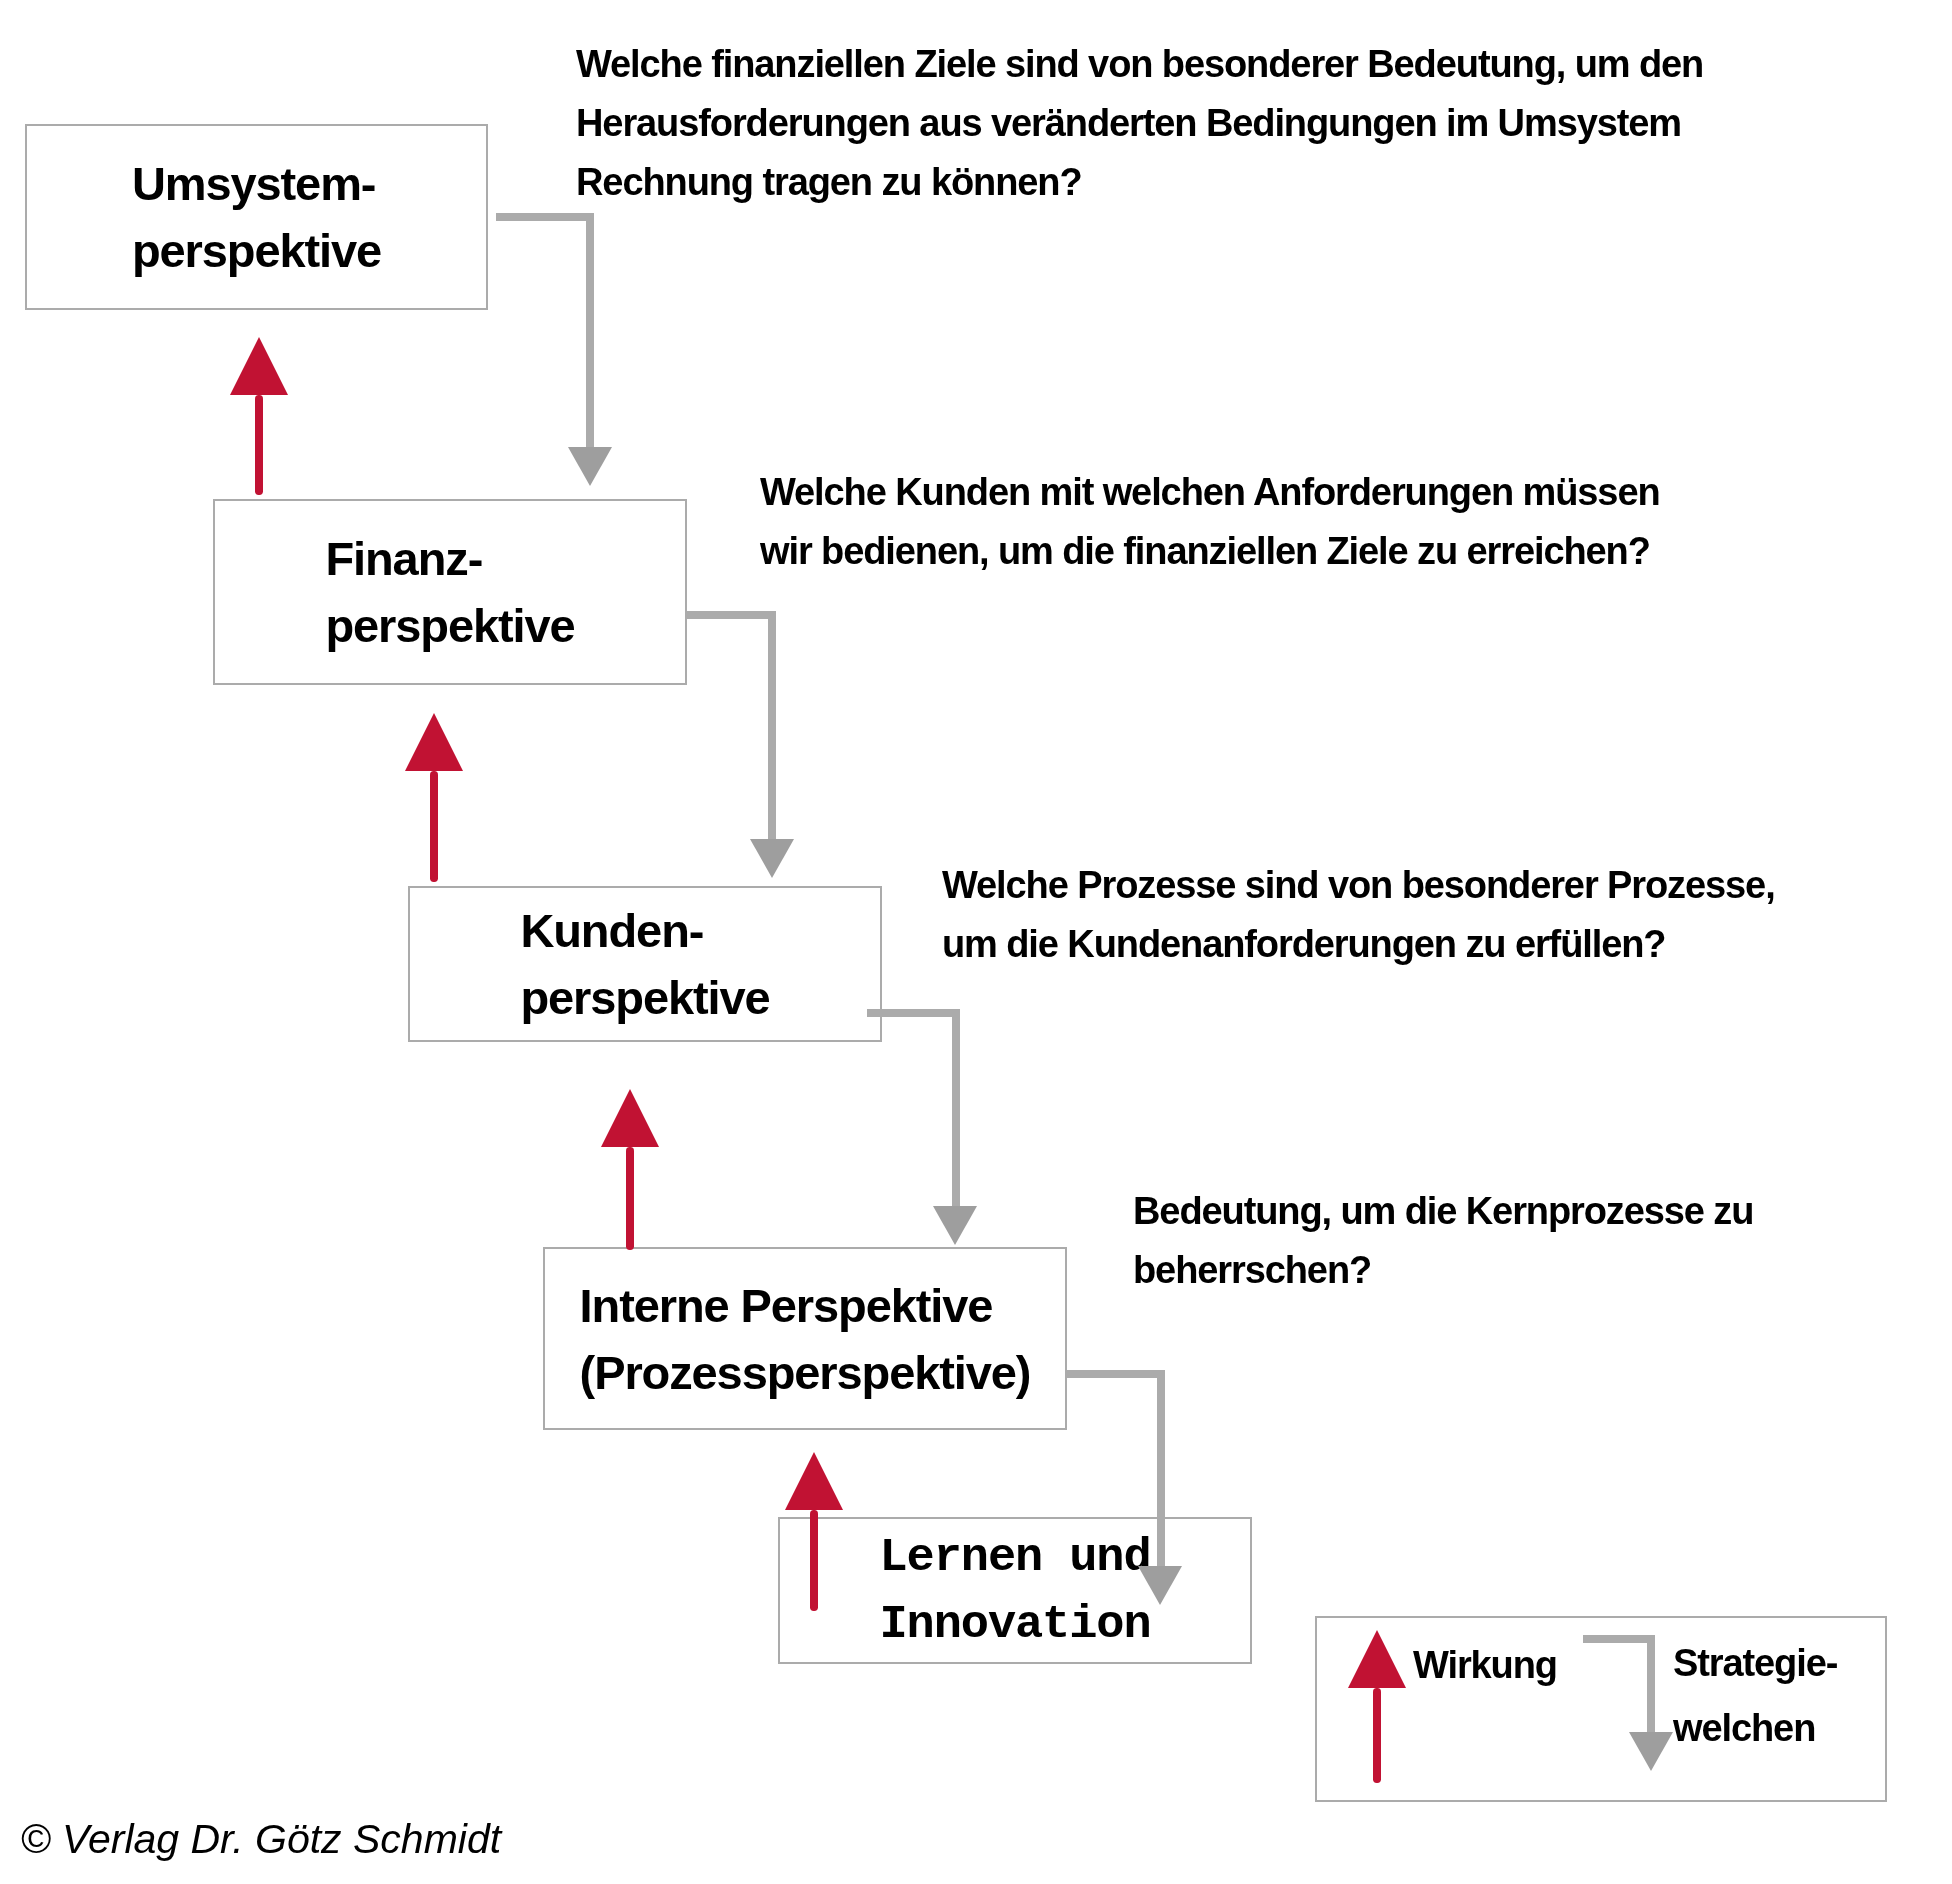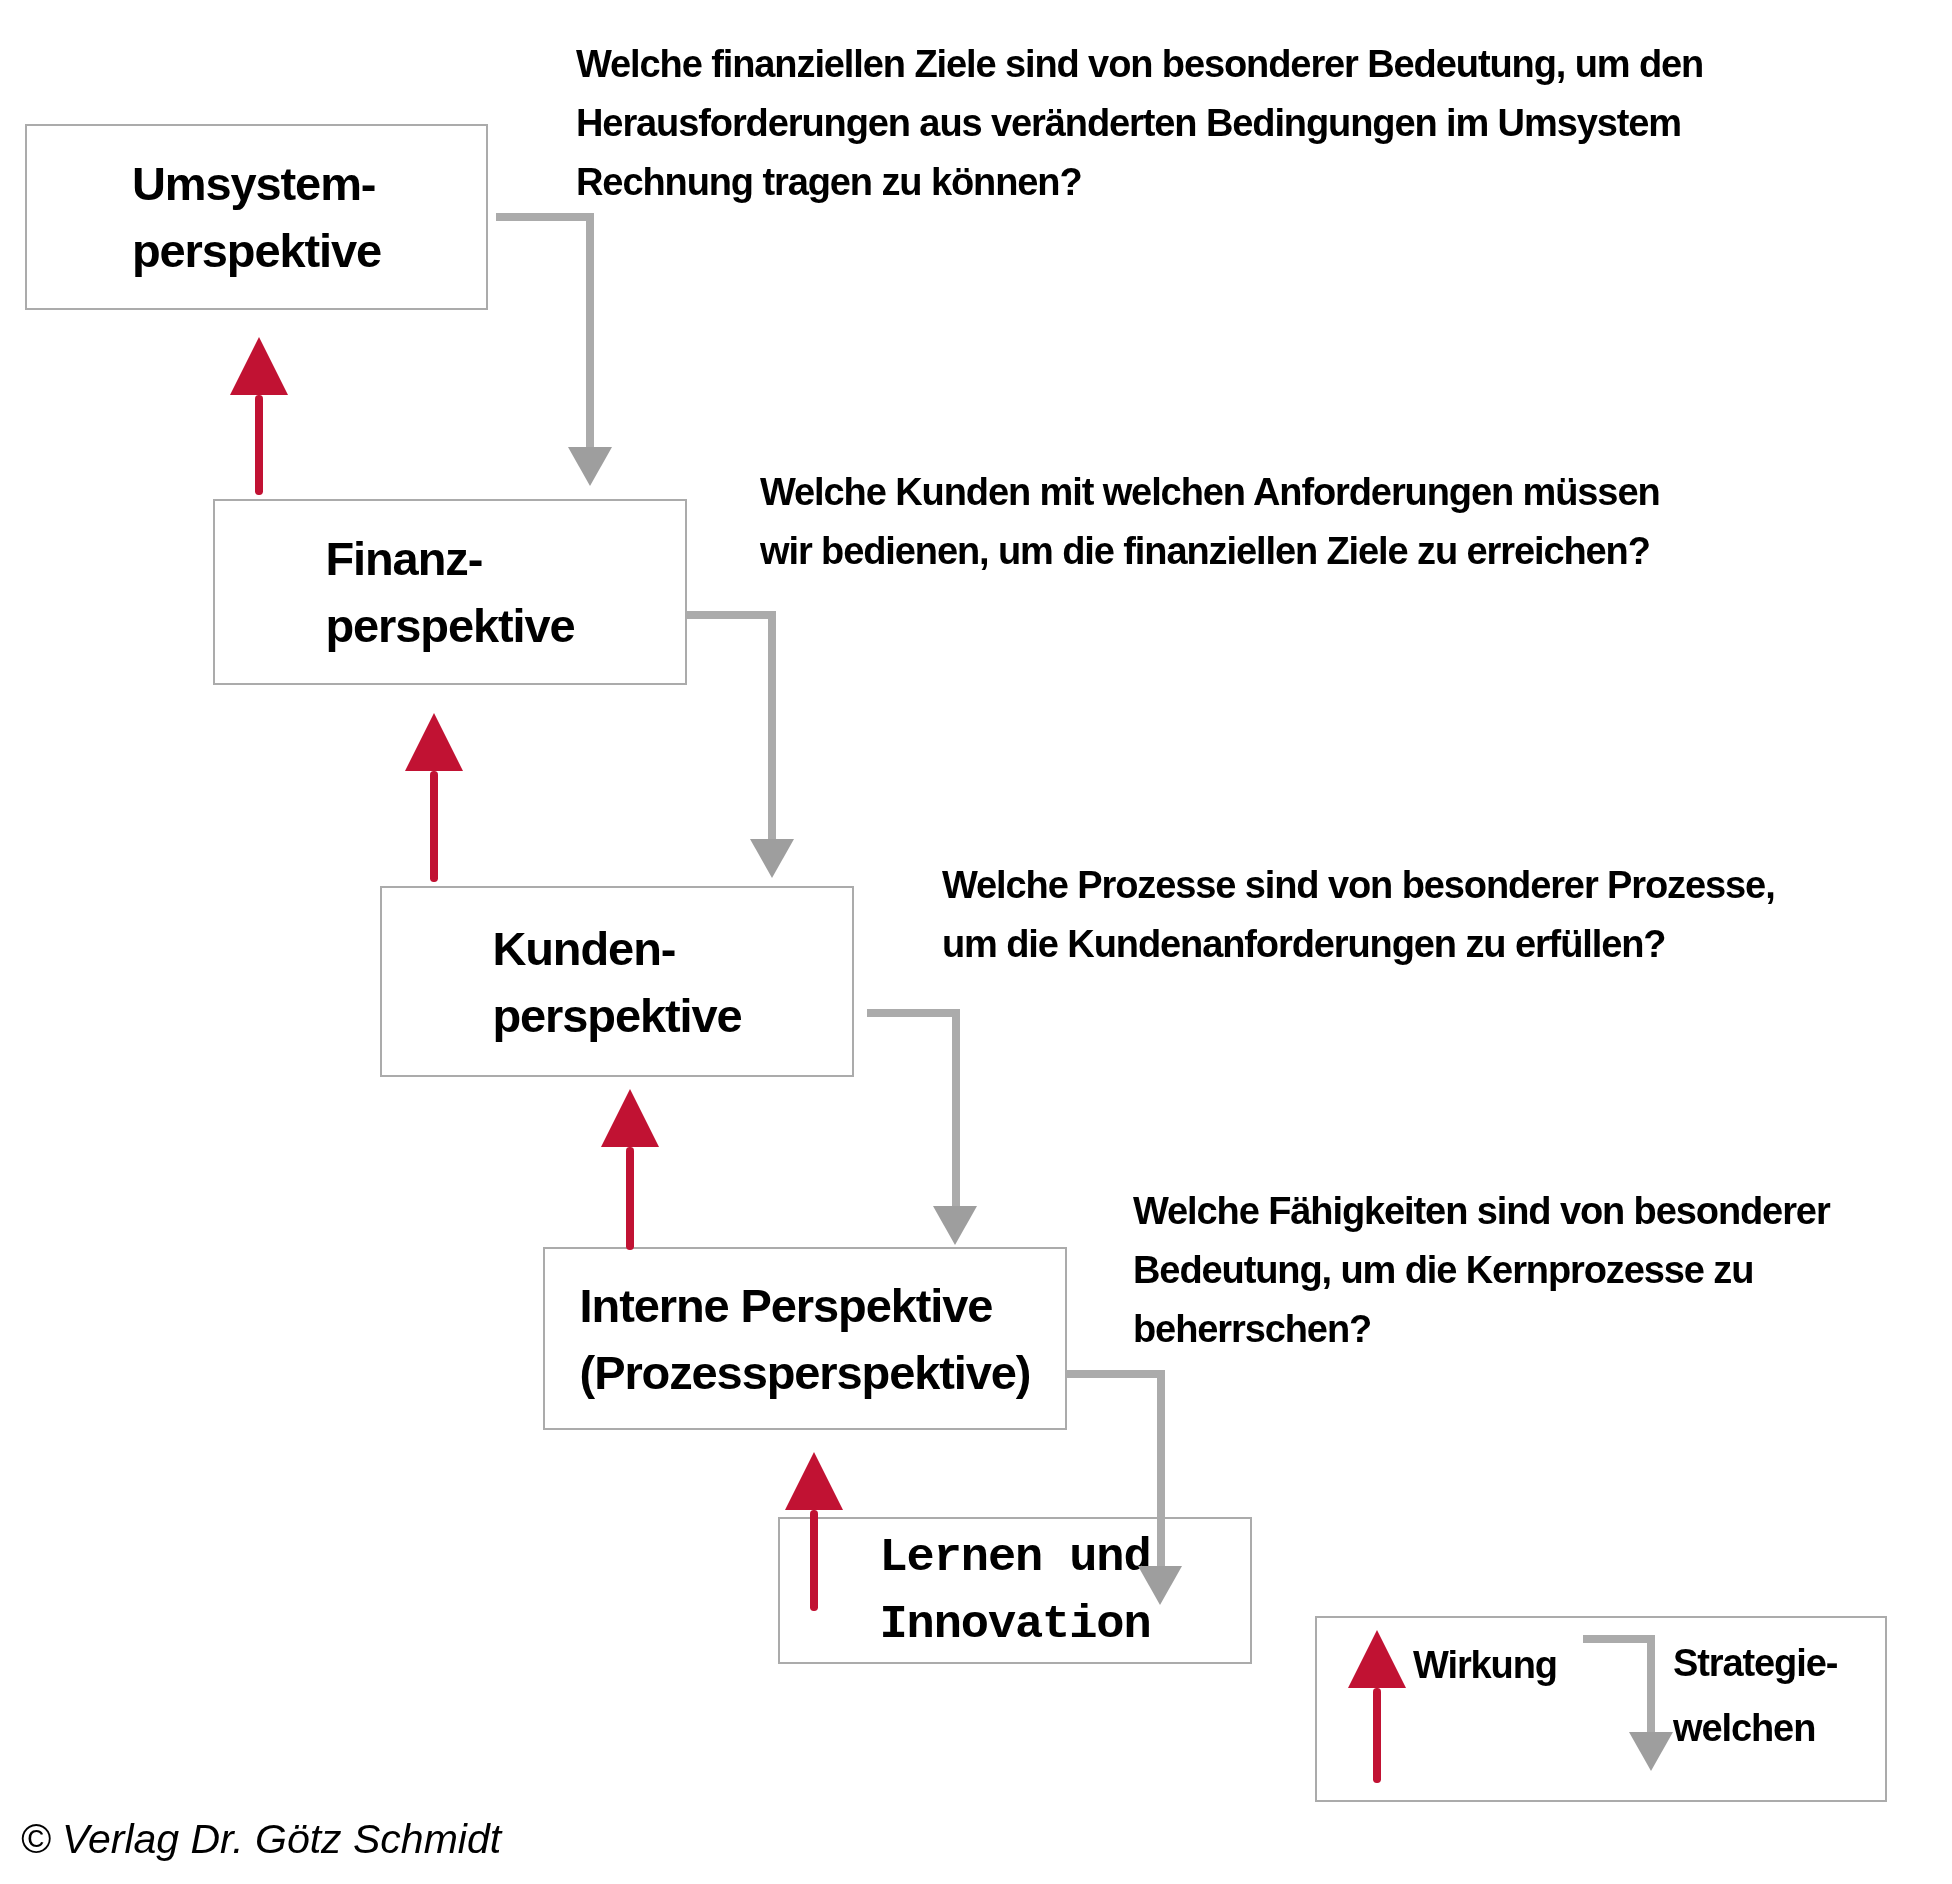--- a/index.html
+++ b/index.html
@@ -106,21 +106,21 @@
     </div>
   </div>
 
   <div class="pbox" style="left:213px; top:499px; width:474px; height:186px;">
     <div class="blabel">
       <span>Finanz-</span>
       <span>perspektive</span>
     </div>
   </div>
 
-  <div class="pbox" style="left:380px; top:886px; width:474px; height:191px;">
+  <div class="pbox" style="left:408px; top:886px; width:474px; height:156px;">
     <div class="blabel">
       <span>Kunden-</span>
       <span>perspektive</span>
     </div>
   </div>
 
   <div class="pbox" style="left:543px; top:1247px; width:524px; height:183px;">
     <div class="blabel">
       <span>Interne Perspektive</span>
       <span>(Prozessperspektive)</span>
@@ -144,21 +144,20 @@
     <span>Welche Kunden mit welchen Anforderungen müssen</span>
     <span>wir bedienen, um die finanziellen Ziele zu erreichen?</span>
   </div>
 
   <div class="question" style="left:942px; top:856px;">
     <span>Welche Prozesse sind von besonderer Prozesse,</span>
     <span>um die Kundenanforderungen zu erfüllen?</span>
   </div>
 
   <div class="question" style="left:1133px; top:1182px;">
-    <span>Welche Fähigkeiten sind von besonderer</span>
     <span>Bedeutung, um die Kernprozesse zu</span>
     <span>beherrschen?</span>
   </div>
 
   <div class="red-arrow" style="left:230px; top:337px;">
     <div class="head"></div>
     <div class="tail" style="height:100px;"></div>
   </div>
 
   <div class="red-arrow" style="left:405px; top:713px;">

